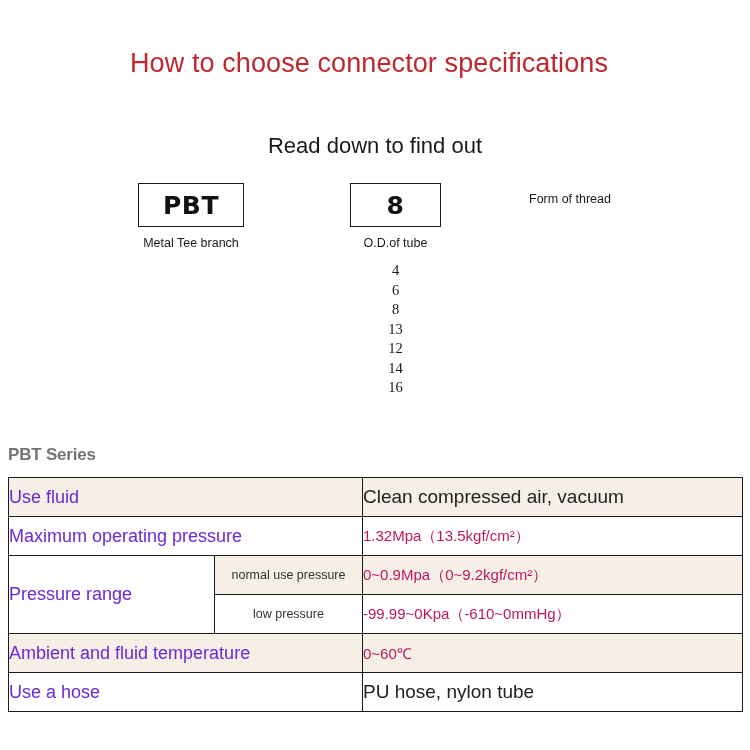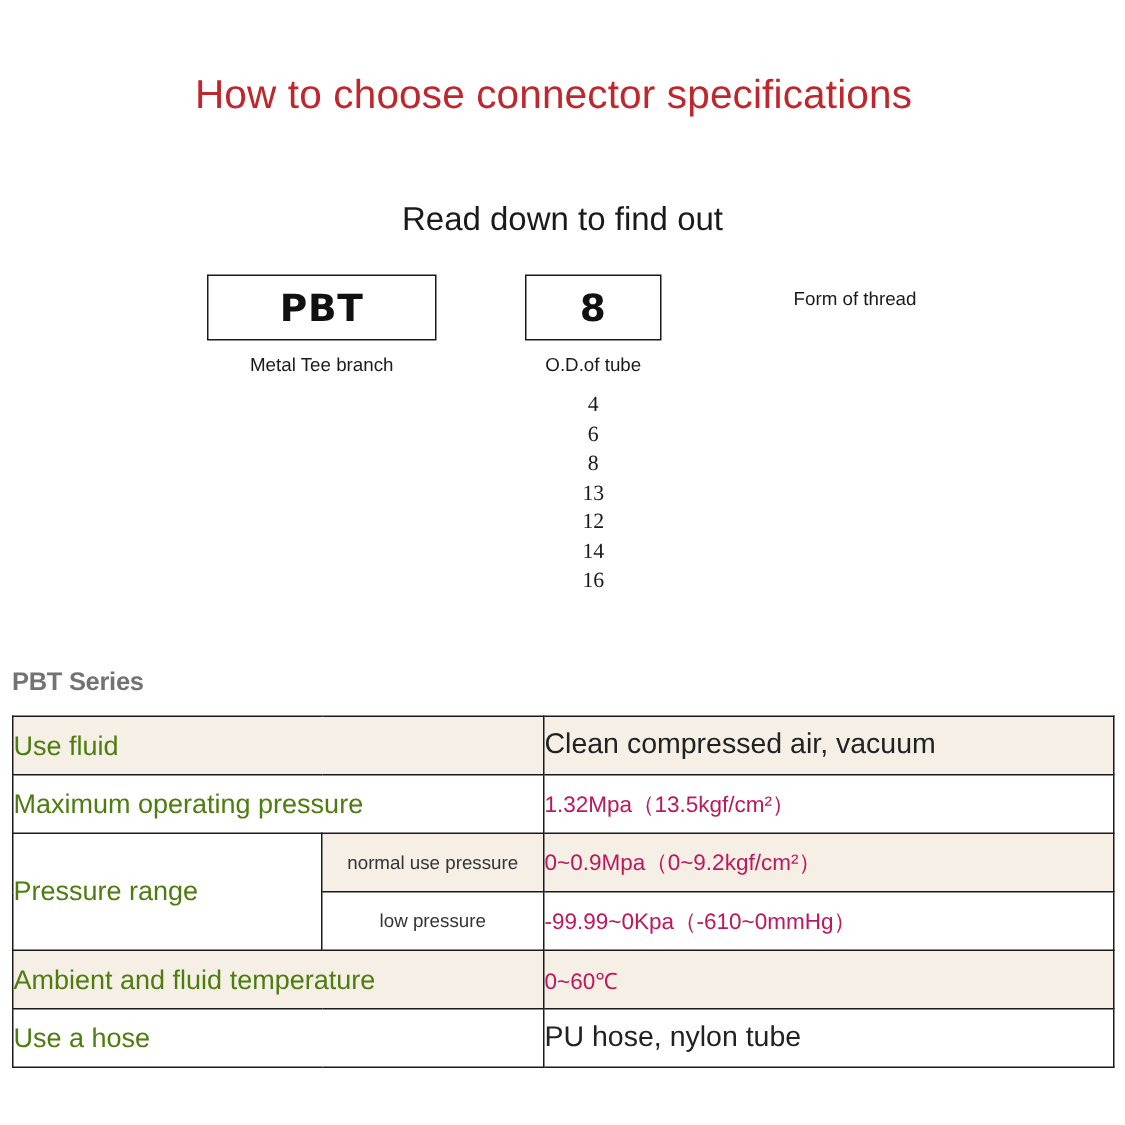--- a/index.html
+++ b/index.html
@@ -76,21 +76,21 @@
     font-size: 14.5px;
     line-height: 19.5px;
     color: #1a1a1a;
   }
   .code-list.thread {
     font-family: "Liberation Sans", sans-serif;
     font-size: 14px;
     line-height: 19.5px;
   }
 
-  #grp-series { left: 138px; top: 183px; width: 153px; }
+  #grp-series { left: 138px; top: 183px; width: 106px; }
   #grp-od     { left: 350px; top: 183px; width: 91px;  }
   #grp-thread { left: 522px; top: 183px; width: 96px;  }
 
   
   .series-label {
     position: absolute;
     left: 8px;
     top: 445px;
     font-size: 17px;
     font-weight: bold;
@@ -112,21 +112,21 @@
     padding: 0;
     vertical-align: middle;
   }
   .beige { background: #f5efe6; }
   .white { background: #ffffff; }
 
   .lbl {
     font-size: 18px;
     padding: 0 10px;
     height: 38px;
-    color: #4d7c0f;
+    color: #6d28d9;
     white-space: nowrap;
     margin-left: 16px;
   }
   .lbl-sub {
     font-size: 12.5px;
     text-align: center;
     height: 38px;
     color: #333;
     white-space: nowrap;
   }

